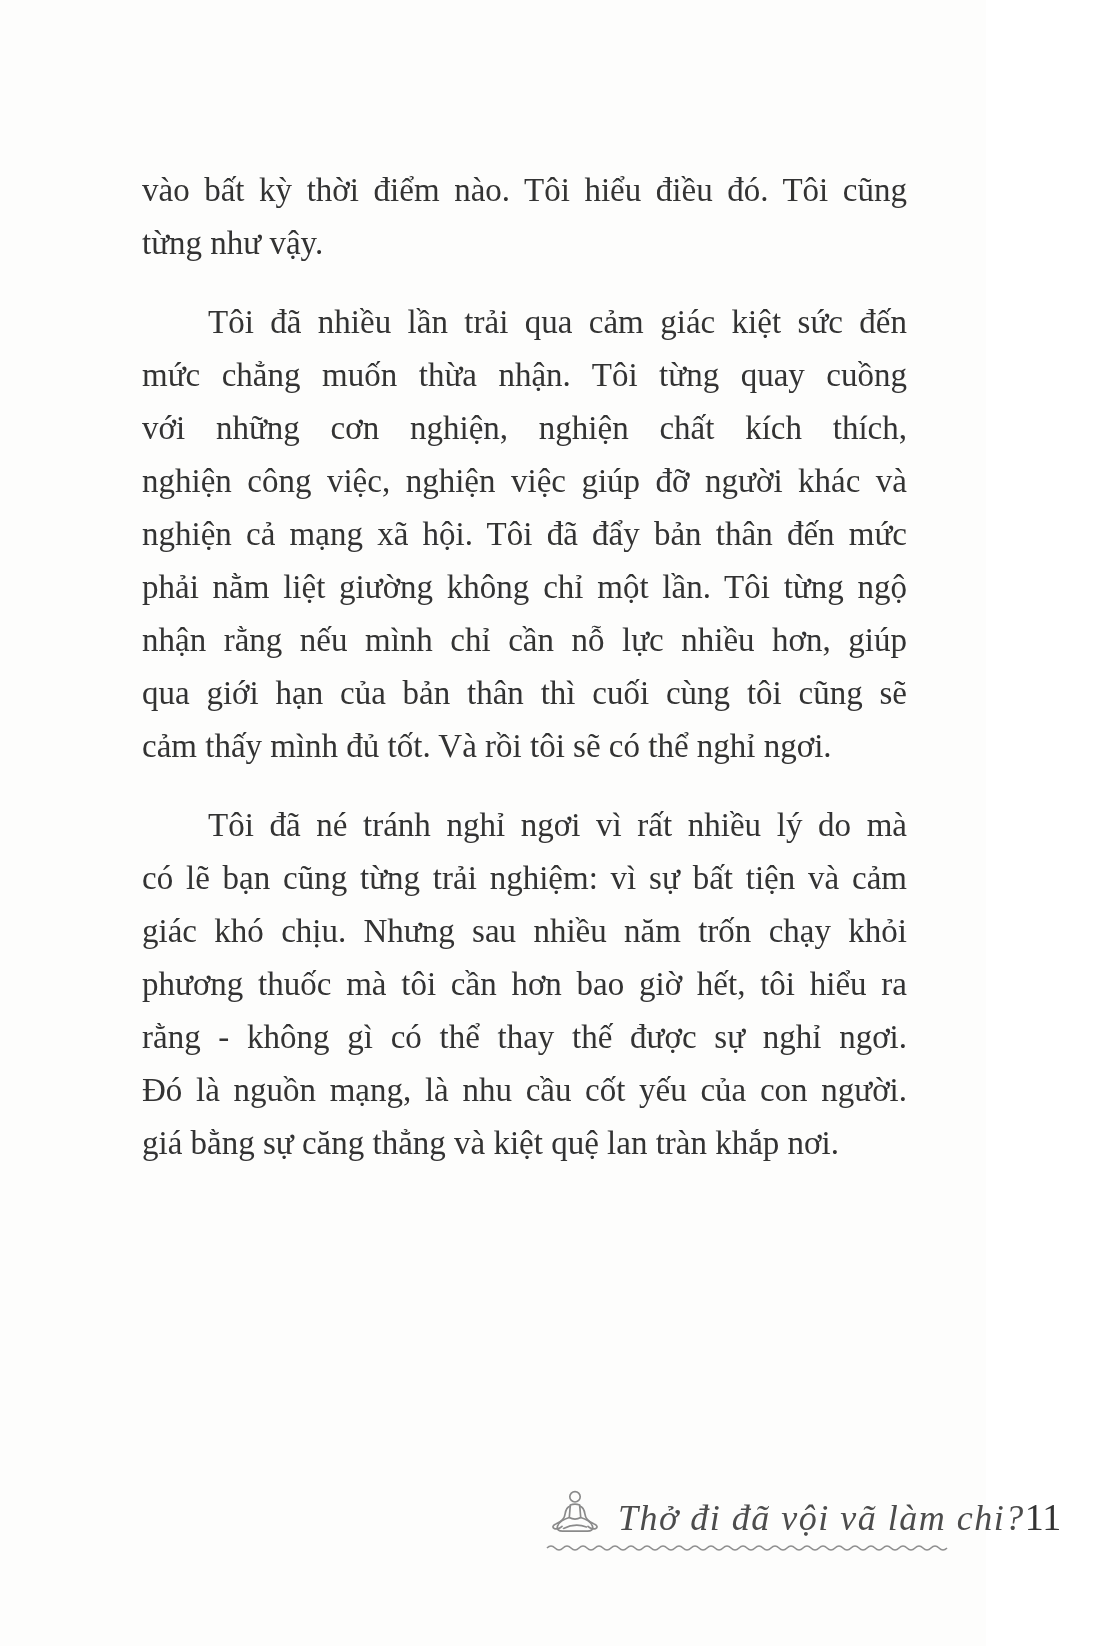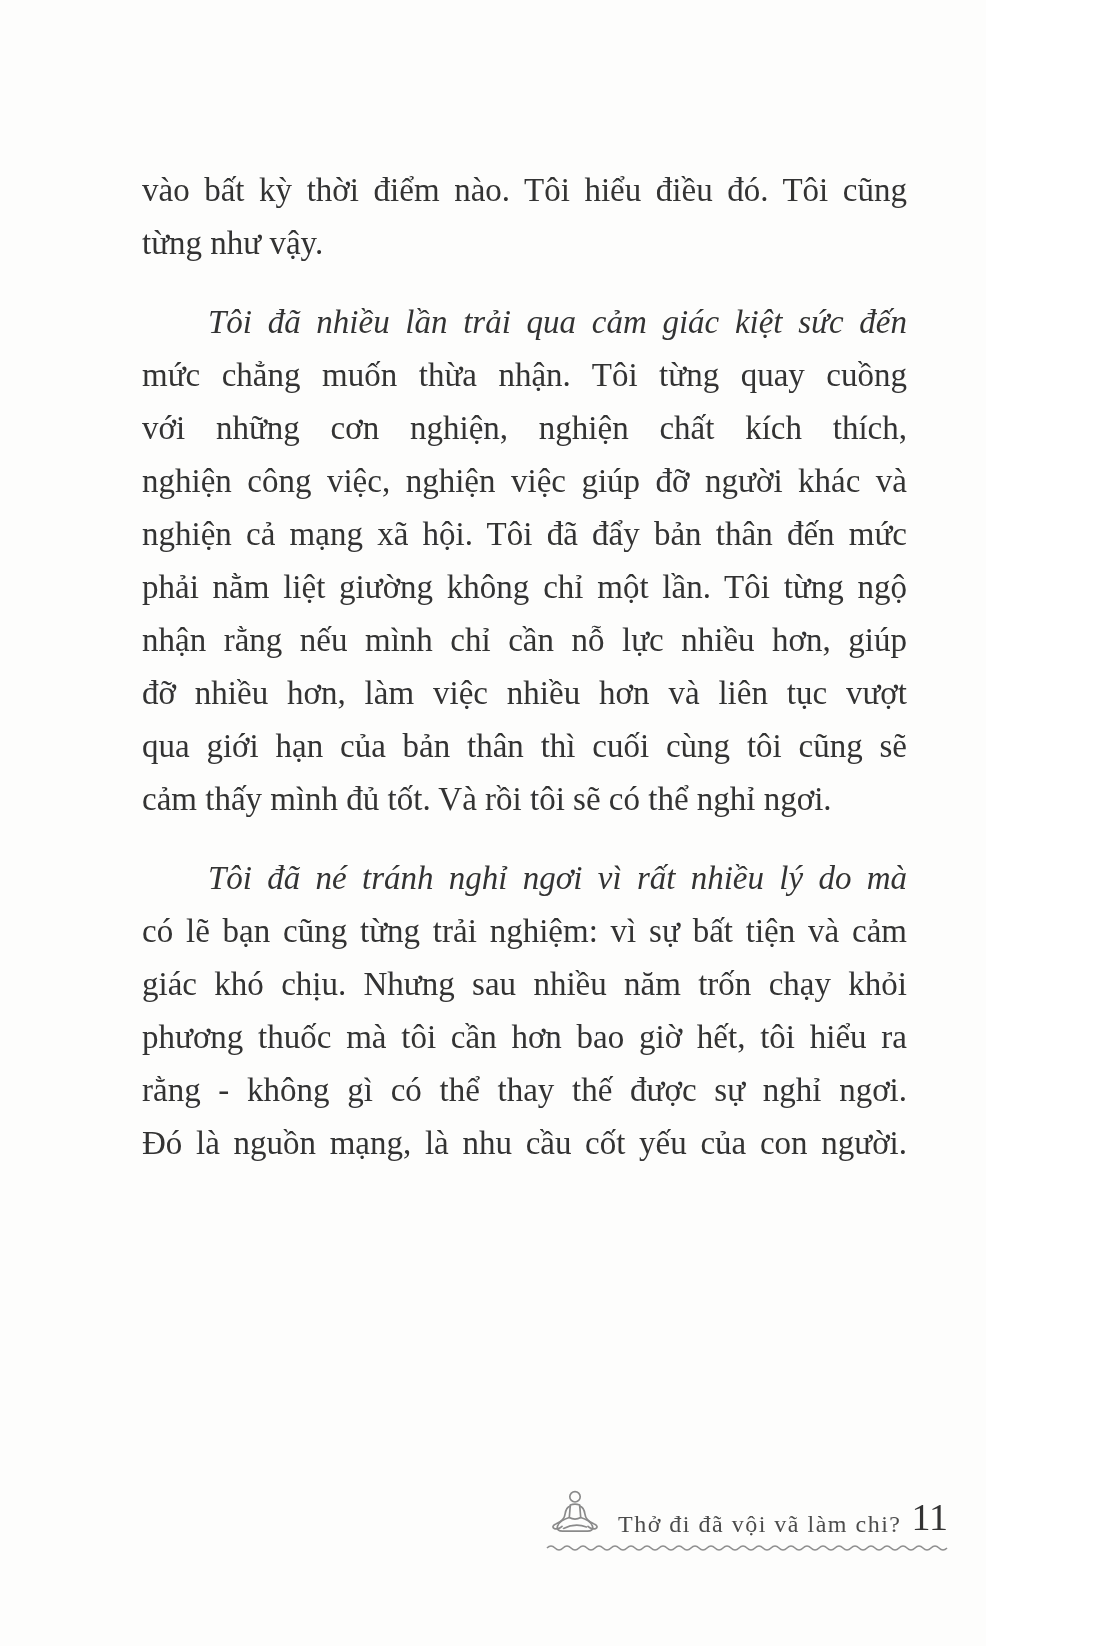--- a/index.html
+++ b/index.html
@@ -20,31 +20,31 @@
   .textblock{
     position:absolute;left:142px;top:164px;width:765px;
   }
   .para{margin:0 0 26px 0;}
   .line{
     font-size:33px;line-height:53px;
     text-align:justify;text-align-last:justify;
     overflow:hidden;white-space:normal;
   }
   .line.last{text-align-last:left;}
-  .para.indent .line:first-child{text-indent:66px;font-style:italic;}
+  .para.indent .line:first-child{text-indent:66px;}
 
   .footer{
     position:absolute;left:546px;top:1490px;width:402px;
   }
   .footer-row{
     display:flex;align-items:flex-end;
   }
   .footer-icon{flex:0 0 auto;margin-right:14px;display:block;}
   .running-title{
-    font-size:24px;line-height:1;
+    font-style:italic;font-size:36px;line-height:1;
     color:var(--footer_text);letter-spacing:1.5px;
     padding-bottom:6px;white-space:nowrap;
   }
   .page-number{
     margin-left:auto;font-size:38px;line-height:1;
     color:var(--body_text);padding-bottom:6px;
   }
   .wave{display:block;margin-top:1px;}
 </style>
 </head>
@@ -58,31 +58,31 @@
         <div class="line last">từng như vậy.</div>
       </div>
       <div class="para indent">
         <div class="line">Tôi đã nhiều lần trải qua cảm giác kiệt sức đến</div>
         <div class="line">mức chẳng muốn thừa nhận. Tôi từng quay cuồng</div>
         <div class="line">với những cơn nghiện, nghiện chất kích thích,</div>
         <div class="line">nghiện công việc, nghiện việc giúp đỡ người khác và</div>
         <div class="line">nghiện cả mạng xã hội. Tôi đã đẩy bản thân đến mức</div>
         <div class="line">phải nằm liệt giường không chỉ một lần. Tôi từng ngộ</div>
         <div class="line">nhận rằng nếu mình chỉ cần nỗ lực nhiều hơn, giúp</div>
-        <div class="line">đỡ nhiều hơn, làm việc nhiều hơn và liên tục vượt</div>
         <div class="line">qua giới hạn của bản thân thì cuối cùng tôi cũng sẽ</div>
         <div class="line last">cảm thấy mình đủ tốt. Và rồi tôi sẽ có thể nghỉ ngơi.</div>
       </div>
       <div class="para indent">
         <div class="line">Tôi đã né tránh nghỉ ngơi vì rất nhiều lý do mà</div>
         <div class="line">có lẽ bạn cũng từng trải nghiệm: vì sự bất tiện và cảm</div>
         <div class="line">giác khó chịu. Nhưng sau nhiều năm trốn chạy khỏi</div>
         <div class="line">phương thuốc mà tôi cần hơn bao giờ hết, tôi hiểu ra</div>
         <div class="line">rằng - không gì có thể thay thế được sự nghỉ ngơi.</div>
         <div class="line">Đó là nguồn mạng, là nhu cầu cốt yếu của con người.</div>
+        <div class="line last">giá bằng sự căng thẳng và kiệt quệ lan tràn khắp nơi.</div>
       </div>
     </div>
 
   <div class="footer">
     <div class="footer-row">
       <svg class="footer-icon" width="58" height="52" viewBox="0 0 110 100" fill="none" stroke="#8a8a8a" stroke-width="3.2" stroke-linecap="round" stroke-linejoin="round">
         <circle cx="55" cy="13" r="10"></circle>
         <path d="M46 29 Q55 25 64 29 L66 53 Q55 59 44 53 Z"></path>
         <path d="M46 31 C39 33 37 39 36 46 C35 55 29 61 19 65 C12 67.5 11 72 15 74 C19 76 26 74 30 70"></path>
         <path d="M64 31 C71 33 73 39 74 46 C75 55 81 61 91 65 C98 67.5 99 72 95 74 C91 76 84 74 80 70"></path>

